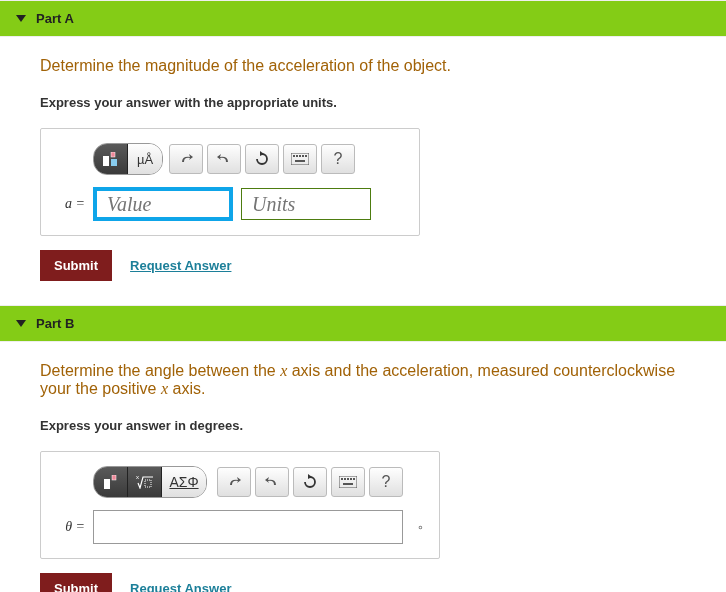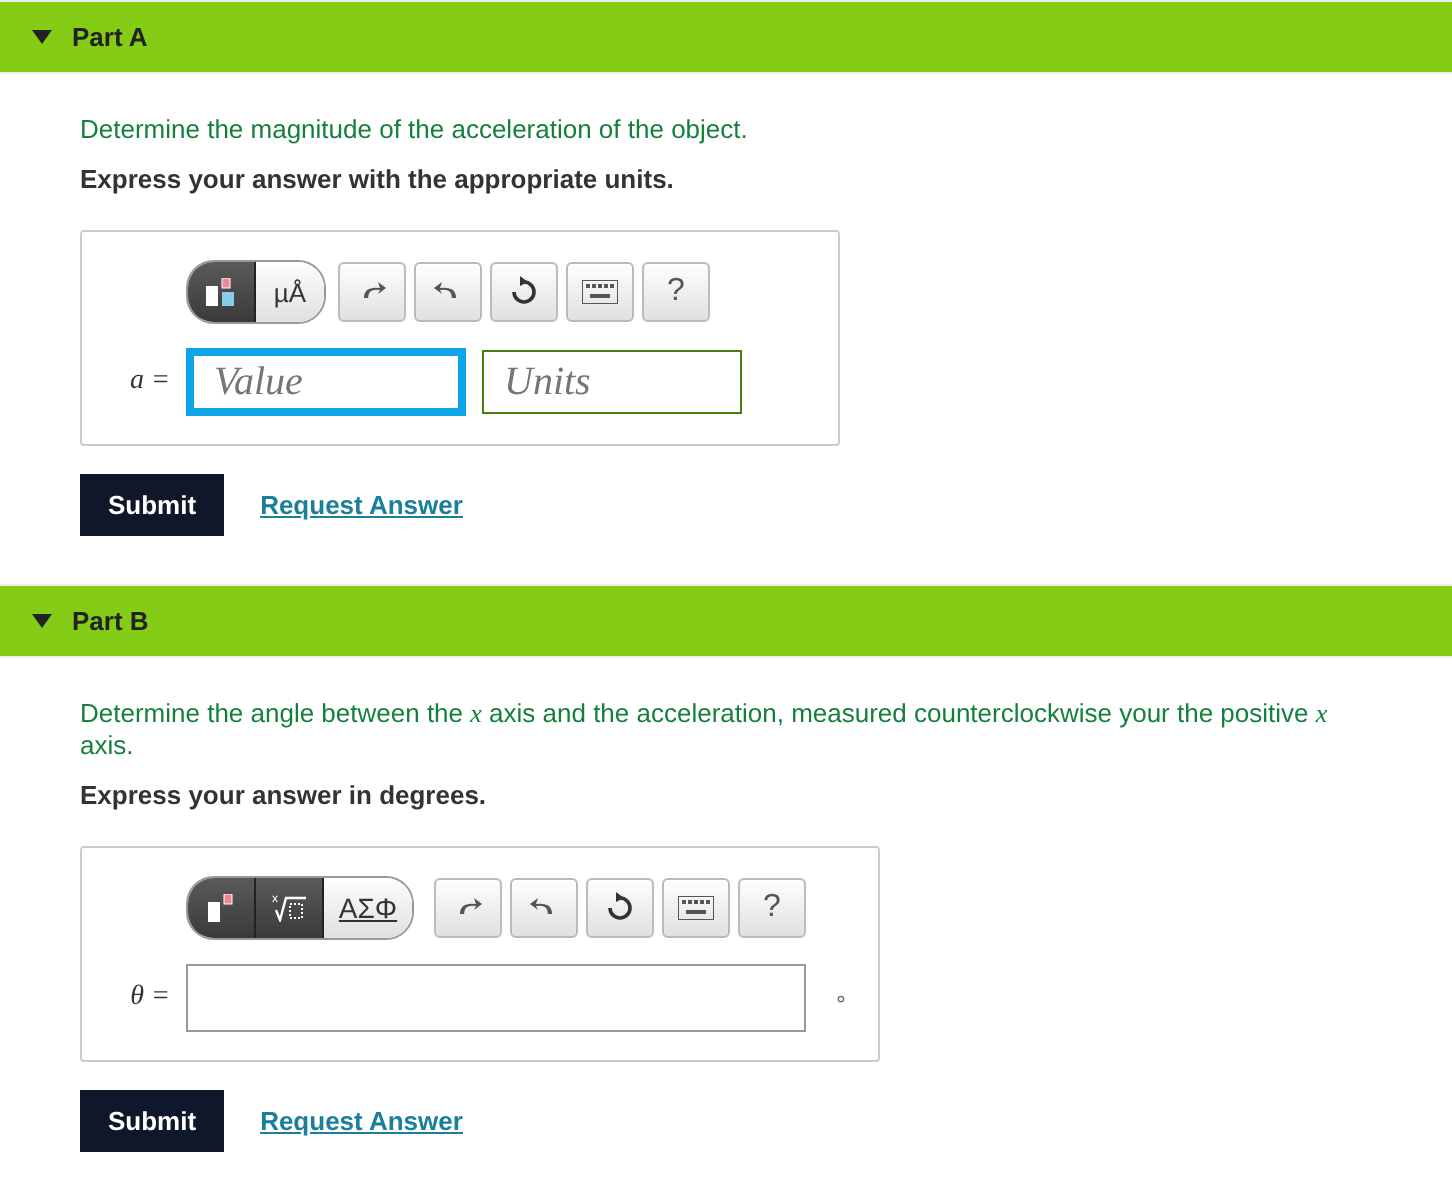--- a/index.html
+++ b/index.html
@@ -1,39 +1,39 @@
 <!DOCTYPE html>
 <html><head>
 <meta charset="utf-8">
 <style>
 * { box-sizing: border-box; margin: 0; padding: 0; }
 body { font-family: Arial, Helvetica, sans-serif; font-size: 13px; color: #333; background: #fff; }
 .part-header { background: #84cc16; border-top: 1px solid #eee; border-bottom: 1px solid #eee; padding: 10px 16px; display: flex; align-items: center; gap: 10px; }
 .triangle-down { width: 0; height: 0; border-left: 5px solid transparent; border-right: 5px solid transparent; border-top: 7px solid #222; }
 .part-title { font-weight: bold; color: #222; font-size: 13px; }
 .part-body { padding: 20px 40px 24px 40px; }
-.question-text { color: #15803d; margin-bottom: 10px; font-size: 13px; }
-.instruction-text { font-weight: bold; margin-bottom: 18px; font-size: 13px; }
+.question-text { color: #a16207; margin-bottom: 10px; font-size: 16px; }
+.instruction-text { font-weight: bold; margin-bottom: 18px; font-size: 13px; margin-top: 20px; }
 .math-italic { font-style: italic; font-family: Georgia, 'Times New Roman', serif; }
 .answer-box { border: 1px solid #ccc; border-radius: 2px; padding: 14px 14px; display: inline-block; min-width: 380px; }
 .toolbar { display: flex; align-items: center; gap: 0; margin-bottom: 12px; margin-left: 38px; }
 .tool-group { display: flex; border: 1px solid #999; border-radius: 14px; overflow: hidden; margin-right: 6px; }
 .tool-btn { width: 34px; height: 30px; display: flex; align-items: center; justify-content: center; cursor: pointer; background: linear-gradient(#5a5a5a, #3a3a3a); color: #fff; border-right: 1px solid #222; font-size: 13px; }
 .tool-btn:last-child { border-right: none; }
 .tool-btn.light { background: linear-gradient(#fefefe, #e0e0e0); color: #333; }
 .tool-btn.light-alone { background: linear-gradient(#fefefe, #e0e0e0); color: #555; border: 1px solid #bbb; border-radius: 3px; margin-right: 4px; }
 .spacer { width: 4px; }
 .input-row { display: flex; align-items: center; gap: 8px; }
 .var-label { font-style: italic; font-family: Georgia, serif; font-size: 14px; width: 30px; text-align: right; }
 .value-input { border: 4px solid #0ea5e9; height: 34px; padding: 0 10px; font-size: 20px; font-style: italic; font-family: Georgia, serif; color: #888; width: 140px; background: #fff; }
 .units-input { border: 1px solid #4d7c0f; height: 32px; padding: 0 10px; font-size: 20px; font-style: italic; font-family: Georgia, serif; color: #888; width: 130px; background: #fff; }
 .theta-input { border: 1px solid #999; height: 34px; padding: 0 10px; width: 310px; font-size: 14px; background: #fff; }
 .deg-symbol { font-size: 11px; color: #666; margin-left: 6px; }
 .actions { margin-top: 14px; display: flex; align-items: center; gap: 18px; }
-.submit-btn { background: #0f172a; color: #fff; border: none; padding: 8px 14px; font-size: 13px; font-weight: bold; cursor: pointer; }
+.submit-btn { background: #7f1d1d; color: #fff; border: none; padding: 8px 14px; font-size: 13px; font-weight: bold; cursor: pointer; }
 .request-link { color: #1c7f99; font-weight: bold; text-decoration: underline; font-size: 13px; cursor: pointer; }
 .icon-svg { display: block; }
 </style>
 </head>
 <body>
 
 <div class="part-header">
   <span class="triangle-down"></span>
   <span class="part-title">Part A</span>
 </div>

